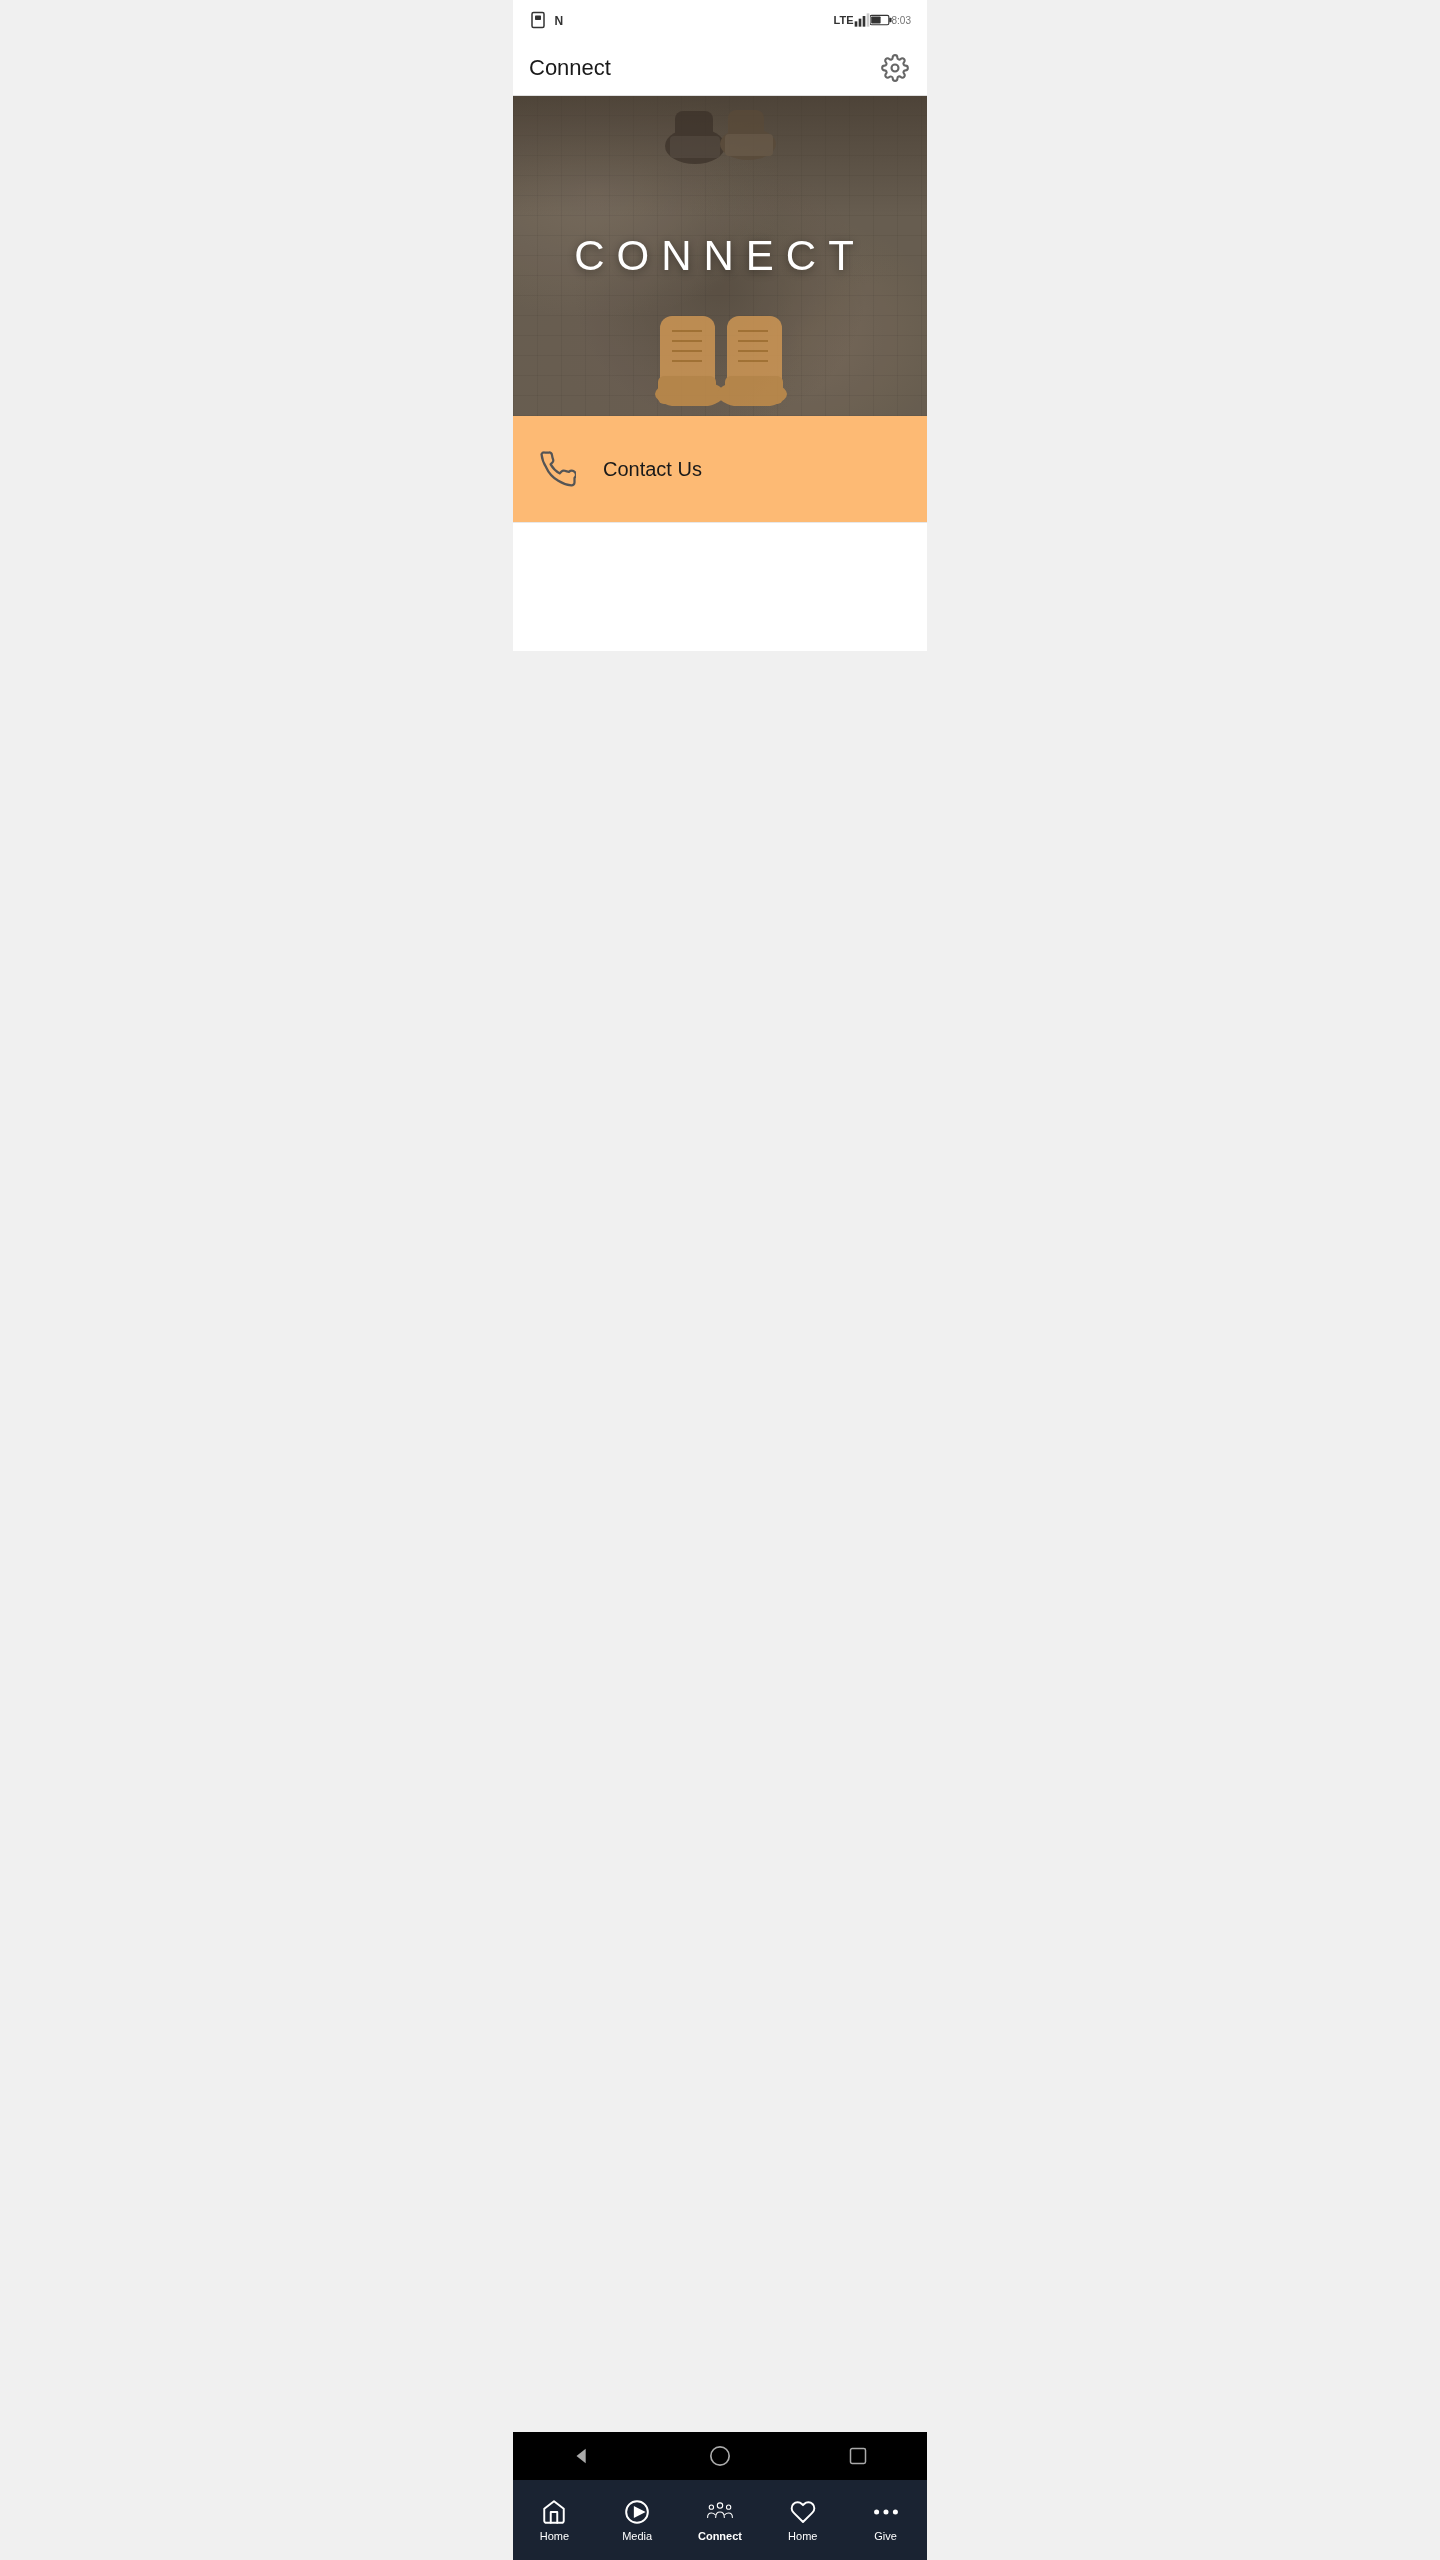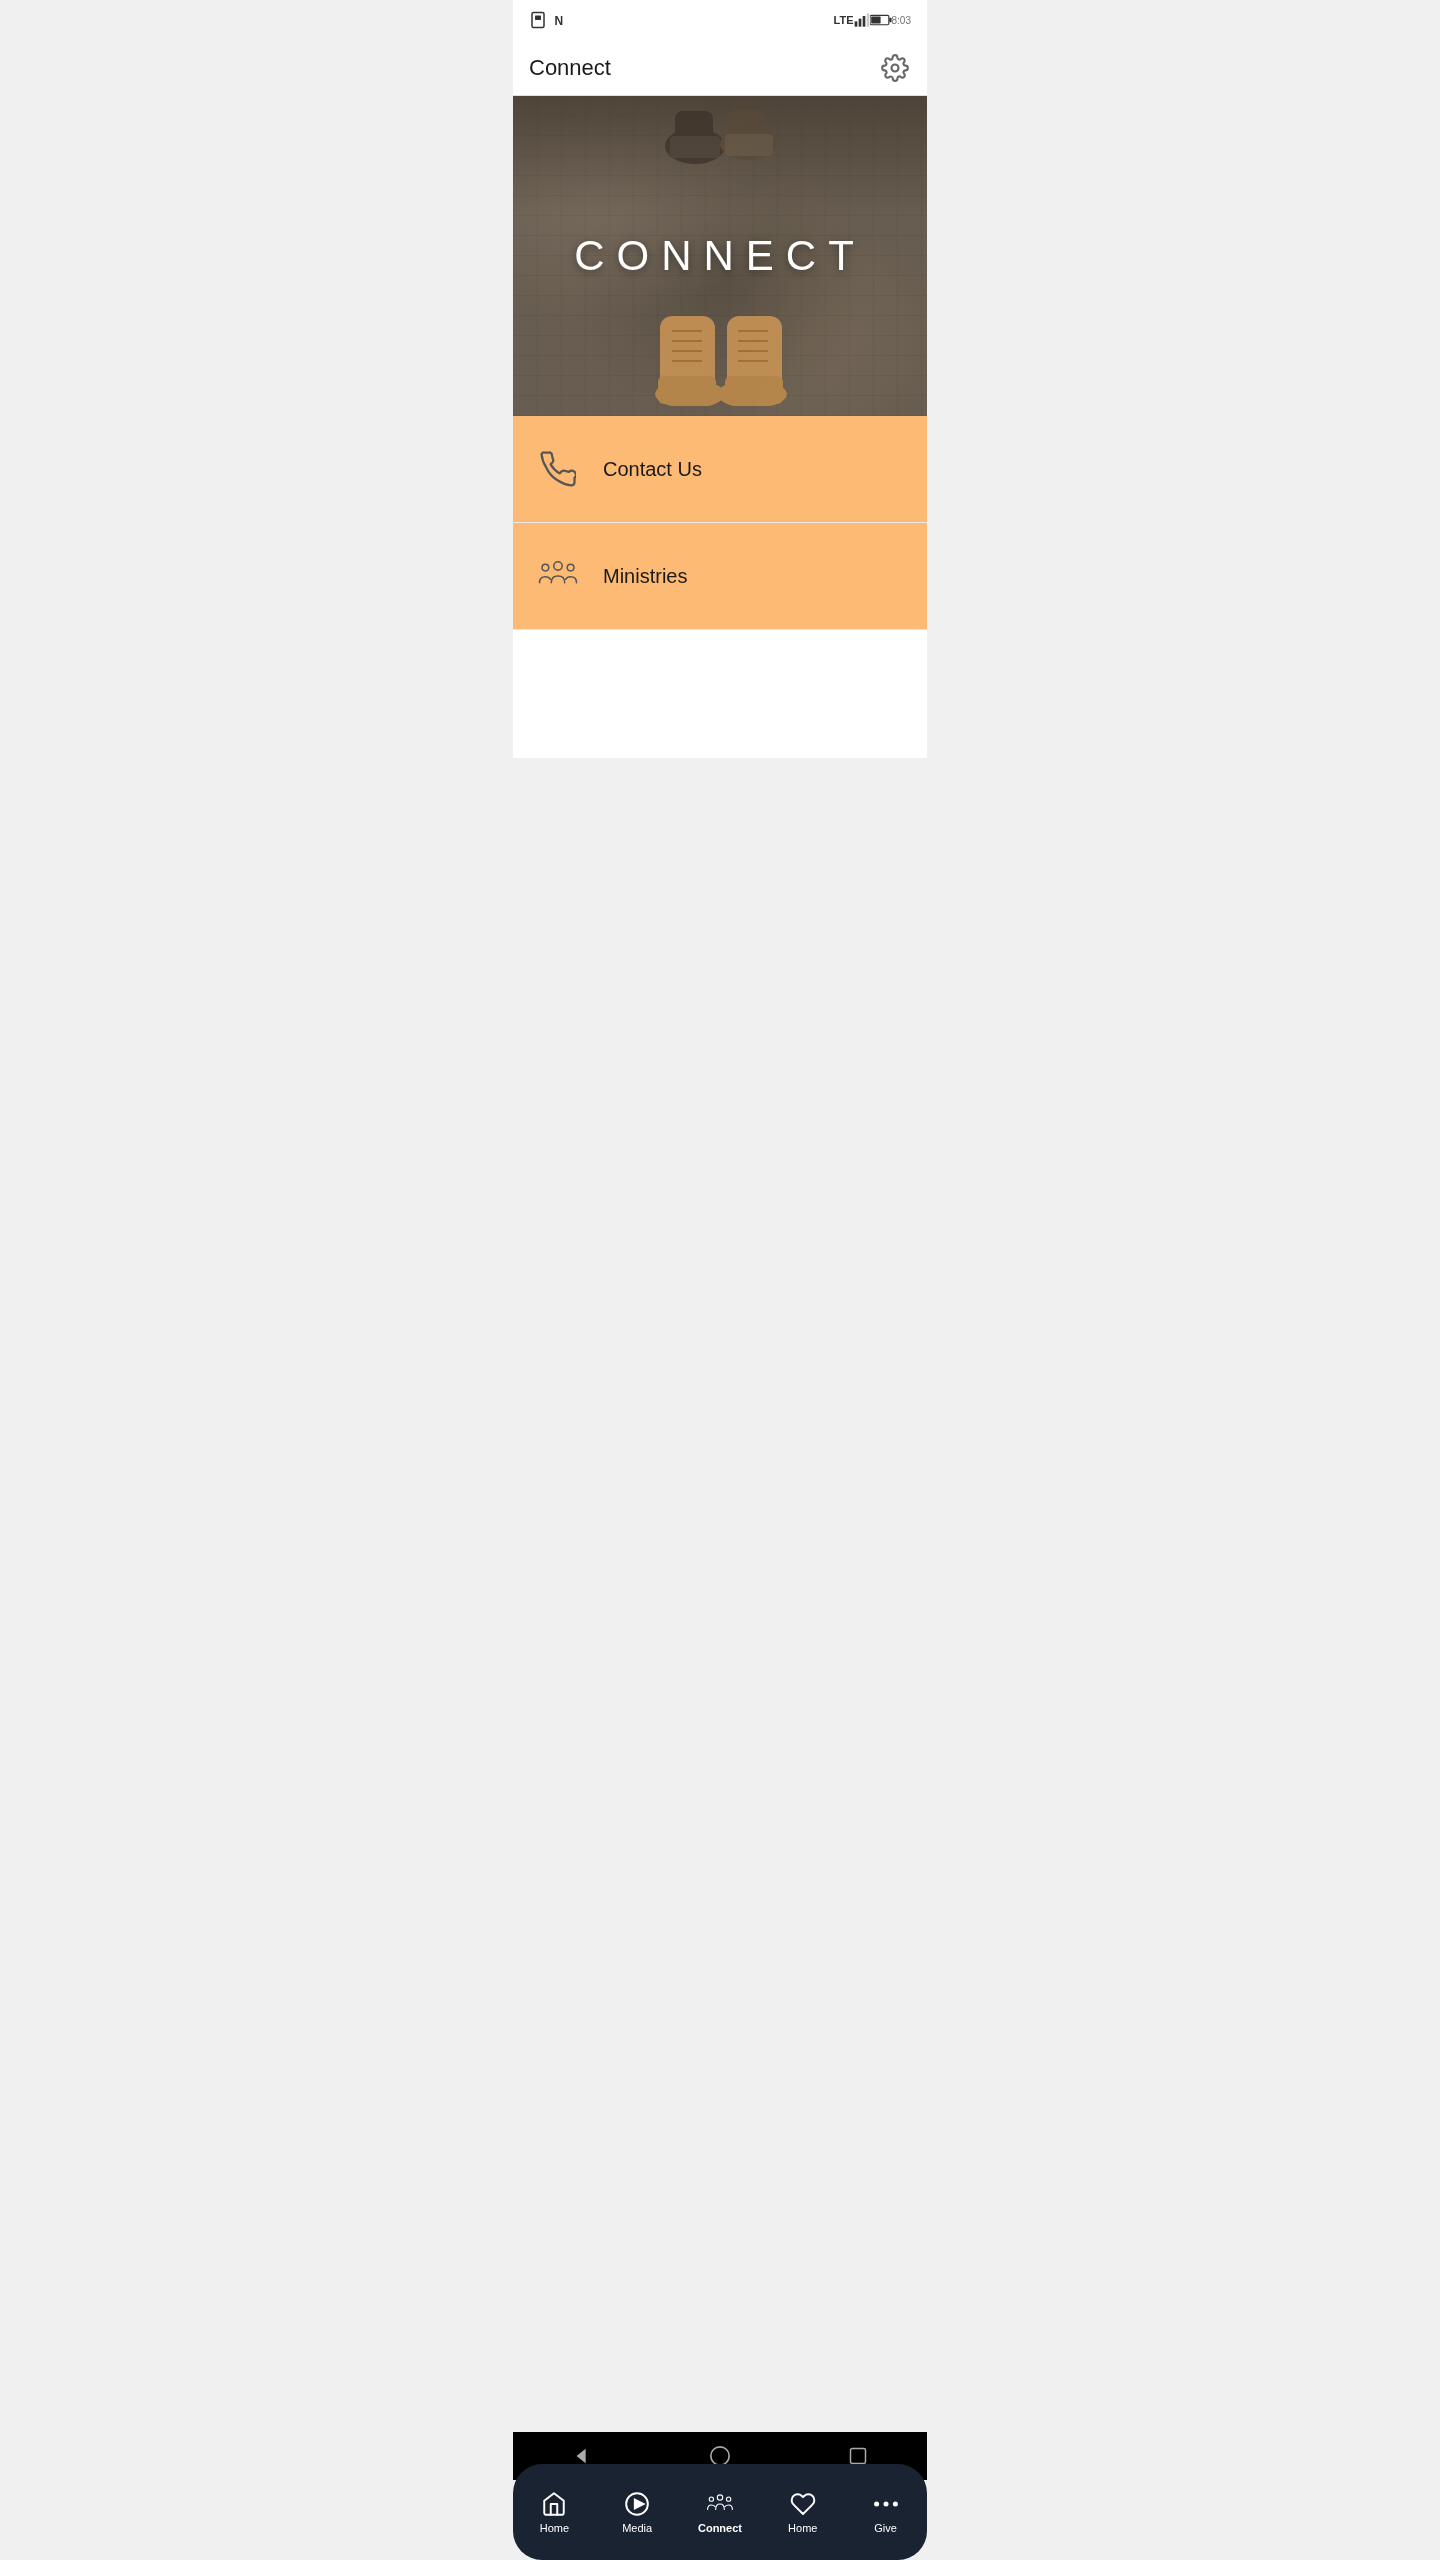--- a/index.html
+++ b/index.html
@@ -182,25 +182,24 @@
       color: #1a1a1a;
     }
 
     
     .bottom-nav {
       position: fixed;
       bottom: 0;
       left: 50%;
       transform: translateX(-50%);
       width: 414px;
-      height: 96px;
+      height: 80px;
       background: #1a2332;
       display: flex;
       align-items: stretch;
-      border-radius: 29px;
     }
 
     .nav-item {
       flex: 1;
       display: flex;
       flex-direction: column;
       align-items: center;
       justify-content: center;
       cursor: pointer;
       gap: 4px;
@@ -342,36 +341,20 @@
 
   <div class="menu-item">
     <div class="menu-icon">
       <svg width="36" height="36" viewBox="0 0 24 24" fill="none" stroke="#555" stroke-width="1.5" stroke-linecap="round" stroke-linejoin="round">
         <path d="M22 16.92v3a2 2 0 01-2.18 2 19.79 19.79 0 01-8.63-3.07A19.5 19.5 0 013.07 9.81a19.79 19.79 0 01-3.07-8.68A2 2 0 012 0h3a2 2 0 012 1.72c.127.96.361 1.903.7 2.81a2 2 0 01-.45 2.11L6.09 7.91a16 16 0 006 6l1.27-1.27a2 2 0 012.11-.45c.907.339 1.85.573 2.81.7A2 2 0 0122 16.92z" transform="translate(1,1)"></path>
       </svg>
     </div>
     <span class="menu-label">Contact Us</span>
   </div>
 
-  <div class="menu-item">
-    <div class="menu-icon">
-      <svg width="42" height="38" viewBox="0 0 50 44" fill="none" stroke="#555" stroke-width="1.8">
-
-        <circle cx="25" cy="10" r="5"></circle>
-        <path d="M17 30 Q17 22 25 22 Q33 22 33 30" stroke-linecap="round"></path>
-
-        <circle cx="10" cy="12" r="4"></circle>
-        <path d="M3 30 Q3 23 10 23 Q14 23 16 26" stroke-linecap="round"></path>
-
-        <circle cx="40" cy="12" r="4"></circle>
-        <path d="M47 30 Q47 23 40 23 Q36 23 34 26" stroke-linecap="round"></path>
-      </svg>
-    </div>
-    <span class="menu-label">Ministries</span>
-  </div>
 
 
 
 </div>
 
 <div class="android-bar">
   <div class="android-btn">
     <svg width="22" height="22" viewBox="0 0 24 24" fill="none">
       <polygon points="16,4 6,12 16,20" fill="#aaa"></polygon>
     </svg>

